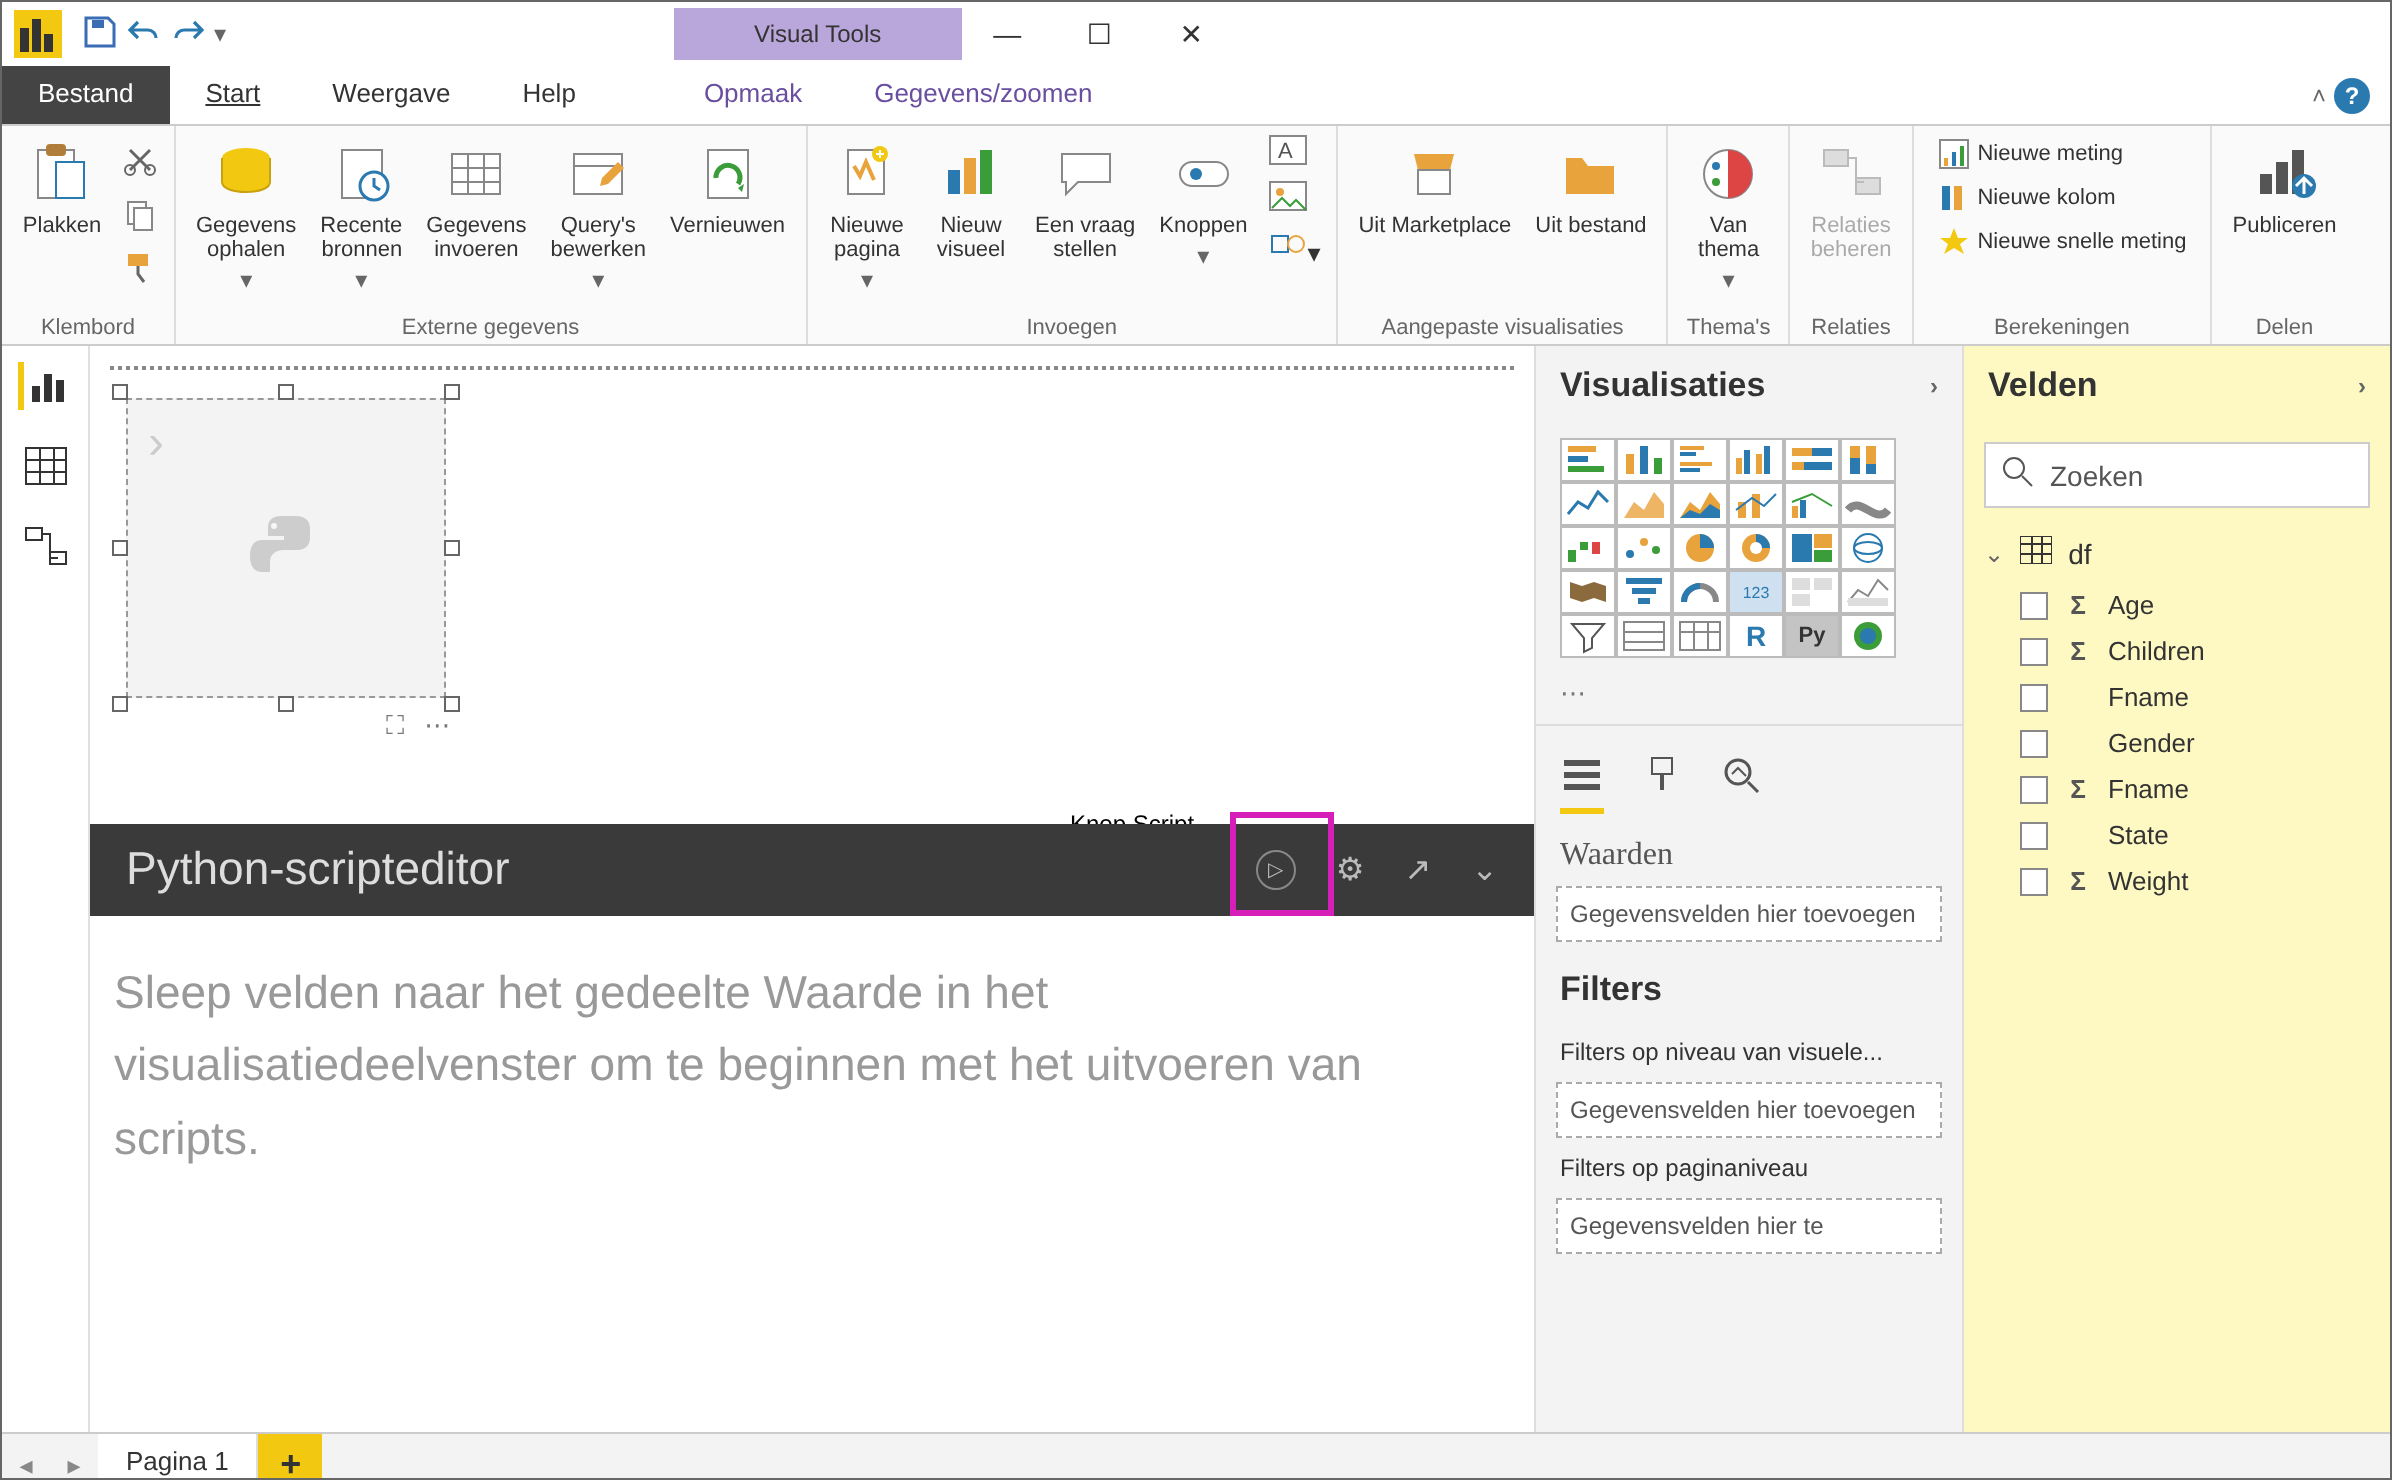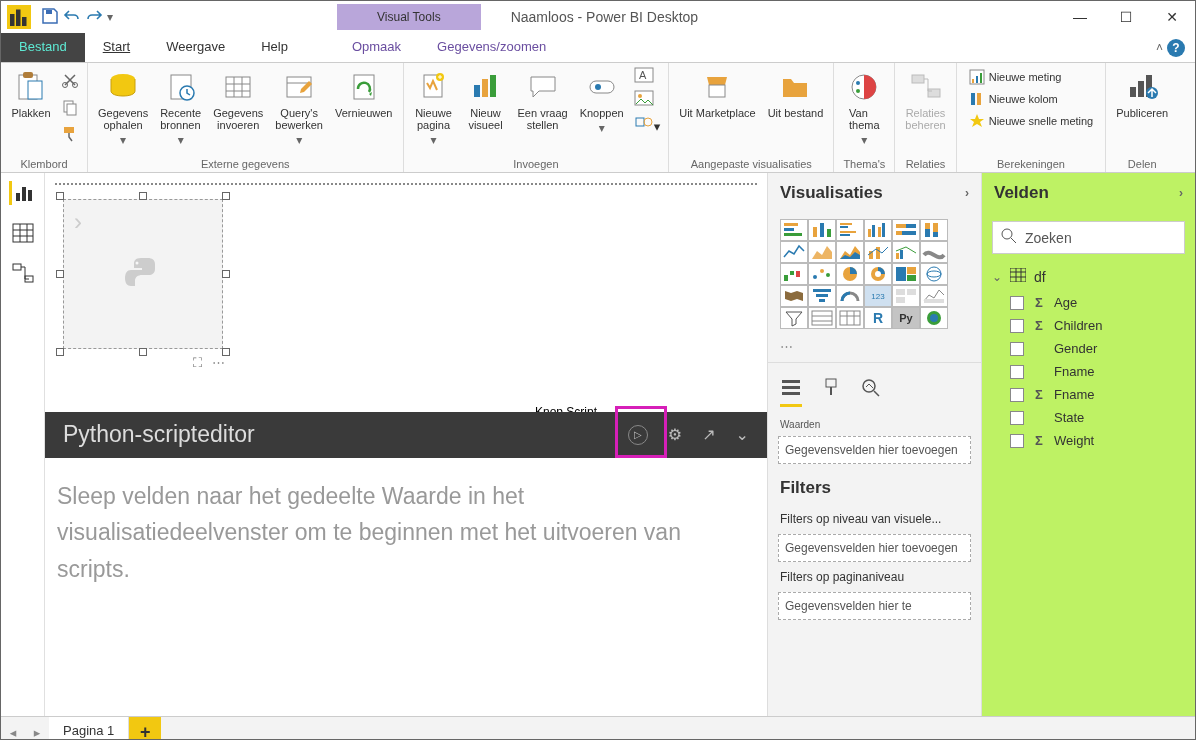--- a/index.html
+++ b/index.html
@@ -7,21 +7,21 @@
 .titlebar { height: 32px; display: flex; align-items: center; background: #fff; border-bottom: 0; }
 .titlebar .logo { width: 24px; height: 24px; background: #F2C811; margin: 0 6px; display:flex;align-items:center;justify-content:center; font-size:10px;font-weight:bold; }
 .qat { display: flex; align-items: center; gap: 4px; padding: 0 4px; }
 .qat svg { width: 18px; height: 18px; }
 .visual-tools { background: #B9A6DA; padding: 6px 40px; font-size: 12px; color: #333; margin-left: 220px; }
 .title-text { flex: 1; text-align: left; padding-left: 30px; font-size: 14px; color: #555; }
 .win-controls { display: flex; }
 .win-controls div { width: 46px; height: 32px; display: flex; align-items: center; justify-content: center; font-size: 14px; color: #333; }
 .menu-tabs { height: 30px; display: flex; align-items: stretch; border-bottom: 1px solid #ccc; }
 .menu-tabs .tab { padding: 6px 18px; font-size: 13px; color: #333; cursor: pointer; }
-.menu-tabs .tab.file { background: #444; color: #5eead4; }
+.menu-tabs .tab.file { background: #444; color: #ffffff; }
 .menu-tabs .tab.contextual { color: #6a4ea0; }
 .menu-tabs .spacer { flex: 1; }
 .menu-tabs .help { display:flex;align-items:center;gap:4px;padding-right:10px; }
 .ribbon { height: 110px; display: flex; border-bottom: 1px solid #ccc; background: #fafafa; }
 .ribbon-group { border-right: 1px solid #ddd; padding: 4px 8px 18px; display: flex; flex-direction: column; justify-content: space-between; align-items: center; position: relative; }
 .ribbon-group .label { position: absolute; bottom: 2px; font-size: 11px; color: #666; width: 100%; text-align: center; }
 .ribbon-btns { display: flex; gap: 8px; align-items: flex-start; }
 .ribbon-btn { display: flex; flex-direction: column; align-items: center; gap: 2px; font-size: 11px; color: #333; padding: 2px; min-width: 44px; }
 .ribbon-btn .ico { width: 36px; height: 36px; display:flex;align-items:center;justify-content:center; }
 .ribbon-small { display:flex;flex-direction:column;gap:2px;font-size:11px;align-items:flex-start; }
@@ -45,25 +45,25 @@
 .editor-head { background:#3a3a3a;color:#ddd;height:46px;display:flex;align-items:center;padding:0 18px;position:relative; }
 .editor-head .etitle { font-size:23px; }
 .editor-head .eicons { margin-left:auto;display:flex;gap:20px;align-items:center;font-size:16px;color:#bbb; }
 .highlight-box { position:absolute;border:3px solid #d61fb8;width:52px;height:52px;left:570px;top:-6px; }
 .editor-body { flex:1;background:#fff;padding:20px 12px;font-size:23px;color:#999;line-height:1.6; }
 .vispane { width:214px;background:#f3f3f3;border-left:1px solid #ddd;display:flex;flex-direction:column;overflow:hidden; }
 .pane-head { display:flex;align-items:center;justify-content:space-between;padding:10px 12px;font-size:17px;font-weight:600;color:#333; }
 .viz-grid { display:grid;grid-template-columns:repeat(6,28px);gap:0;padding:6px 12px; }
 .viz-grid div { width:28px;height:22px;background:#fff;border:1px solid #bbb;display:flex;align-items:center;justify-content:center;font-size:10px;overflow:hidden; }
 .viz-tabs { display:flex;gap:18px;padding:10px 12px; }
-.well-label { font-size:10px;color:#555;padding:2px 12px; }
+.well-label { font-size:16px;color:#555;padding:2px 12px;font-family:Liberation Serif, serif; }
 .well { margin:4px 10px;border:1px dashed #aaa;background:#fff;padding:6px;font-size:12px;color:#555; }
 .filters-head { font-size:17px;font-weight:600;padding:10px 12px; }
 .filter-lbl { font-size:12px;color:#333;padding:4px 12px;white-space:nowrap;overflow:hidden;text-overflow:ellipsis; }
-.fieldspane { width:214px;background:#bef264;border-left:1px solid #ddd;display:flex;flex-direction:column; }
+.fieldspane { width:214px;background:#fef9c3;border-left:1px solid #ddd;display:flex;flex-direction:column; }
 .search { margin:8px 10px;display:flex;align-items:center;gap:8px;border:1px solid #ccc;background:#fff;padding:6px 8px;font-size:14px;color:#555; }
 .table-row { display:flex;align-items:center;gap:8px;padding:6px 10px;font-size:14px; }
 .field-row { display:flex;align-items:center;gap:8px;padding:4px 10px 4px 28px;font-size:13px; }
 .cb { width:14px;height:14px;border:1px solid #888;background:#fff; }
 .sigma { font-weight:bold;color:#555;width:14px;text-align:center; }
 .sheettabs { height:32px;border-top:1px solid #ccc;display:flex;align-items:stretch;background:#f3f3f3; }
 .sheettabs .nav { width:24px;display:flex;align-items:center;justify-content:center;color:#888; }
 .sheettabs .tab { background:#fff;padding:6px 14px;font-size:13px;border-right:1px solid #ddd; }
 .sheettabs .add { background:#F2C811;width:32px;display:flex;align-items:center;justify-content:center;font-size:18px;font-weight:bold;color:#333; }
 .chev { font-size:12px;color:#666; }
@@ -86,21 +86,20 @@
         </svg></span>
     <span><svg viewBox="0 0 18 18">
           <path d="M6 4L2 8l4 4M2 8h9a4 4 0 014 4" fill="none" stroke="#2a7ab0" stroke-width="1.6"></path>
         </svg></span>
     <span><svg viewBox="0 0 18 18">
           <path d="M12 4l4 4-4 4M16 8H7a4 4 0 00-4 4" fill="none" stroke="#2a7ab0" stroke-width="1.6"></path>
         </svg></span>
     <span class="chev">▾</span>
   </div>
   <div class="visual-tools">Visual Tools</div>
-  <div class="title-text">Naamloos - Power BI Desktop</div>
   <div class="win-controls">
     <div>—</div>
     <div>☐</div>
     <div>✕</div>
   </div>
 </div>
 
 <div class="menu-tabs">
   <div class="tab file">Bestand</div>
   <div class="tab" style="text-decoration:underline">Start</div>
@@ -162,21 +161,21 @@
           <span class="chev">▾</span>
         </div>
       <div class="ribbon-btn">
           <div class="ico">
             <svg width="32" height="32" viewBox="0 0 32 32">
               <rect x="6" y="4" width="20" height="24" fill="#fff" stroke="#888"></rect>
               <circle cx="22" cy="22" r="7" fill="#fff" stroke="#2a7ab0" stroke-width="1.5"></circle>
               <path d="M22 18v4l3 2" stroke="#2a7ab0" stroke-width="1.5" fill="none"></path>
             </svg>
           </div>
-          <span style="white-space:pre-line;text-align:left">Recente
+          <span style="white-space:pre-line;text-align:right">Recente
 bronnen</span>
           <span class="chev">▾</span>
         </div>
       <div class="ribbon-btn">
           <div class="ico">
             <svg width="32" height="32" viewBox="0 0 32 32">
               <rect x="4" y="6" width="24" height="20" fill="#fff" stroke="#888"></rect>
               <line x1="4" y1="13" x2="28" y2="13" stroke="#888"></line>
               <line x1="4" y1="20" x2="28" y2="20" stroke="#888"></line>
               <line x1="12" y1="6" x2="12" y2="26" stroke="#888"></line>
@@ -303,21 +302,21 @@
     <div class="ribbon-btns">
         <div class="ribbon-btn">
           <div class="ico">
             <svg width="32" height="32" viewBox="0 0 32 32">
               <circle cx="16" cy="16" r="12" fill="#fff" stroke="#888"></circle>
               <path d="M16 4a12 12 0 010 24" fill="#d44"></path>
               <circle cx="10" cy="12" r="2" fill="#2a7ab0"></circle>
               <circle cx="10" cy="20" r="2" fill="#3a9d3a"></circle>
             </svg>
           </div>
-          <span style="white-space:pre-line;">Van
+          <span style="white-space:pre-line;text-align:center">Van
 thema</span>
           <span class="chev">▾</span>
         </div>
       </div>
     <div class="label">Thema's</div>
   </div>
 
   <div class="ribbon-group">
     <div class="ribbon-btns">
         <div class="ribbon-btn" style="color:#aaa">
@@ -707,26 +706,26 @@
           <span>Age</span>
         </div>
         <div class="field-row">
           <span class="cb"></span>
           <span class="sigma">Σ</span>
           <span>Children</span>
         </div>
         <div class="field-row">
           <span class="cb"></span>
           <span class="sigma"></span>
-          <span>Gender</span>
+          <span>Fname</span>
         </div>
         <div class="field-row">
           <span class="cb"></span>
           <span class="sigma"></span>
-          <span>Fname</span>
+          <span>Gender</span>
         </div>
         <div class="field-row">
           <span class="cb"></span>
           <span class="sigma">Σ</span>
           <span>Fname</span>
         </div>
         <div class="field-row">
           <span class="cb"></span>
           <span class="sigma"></span>
           <span>State</span>

